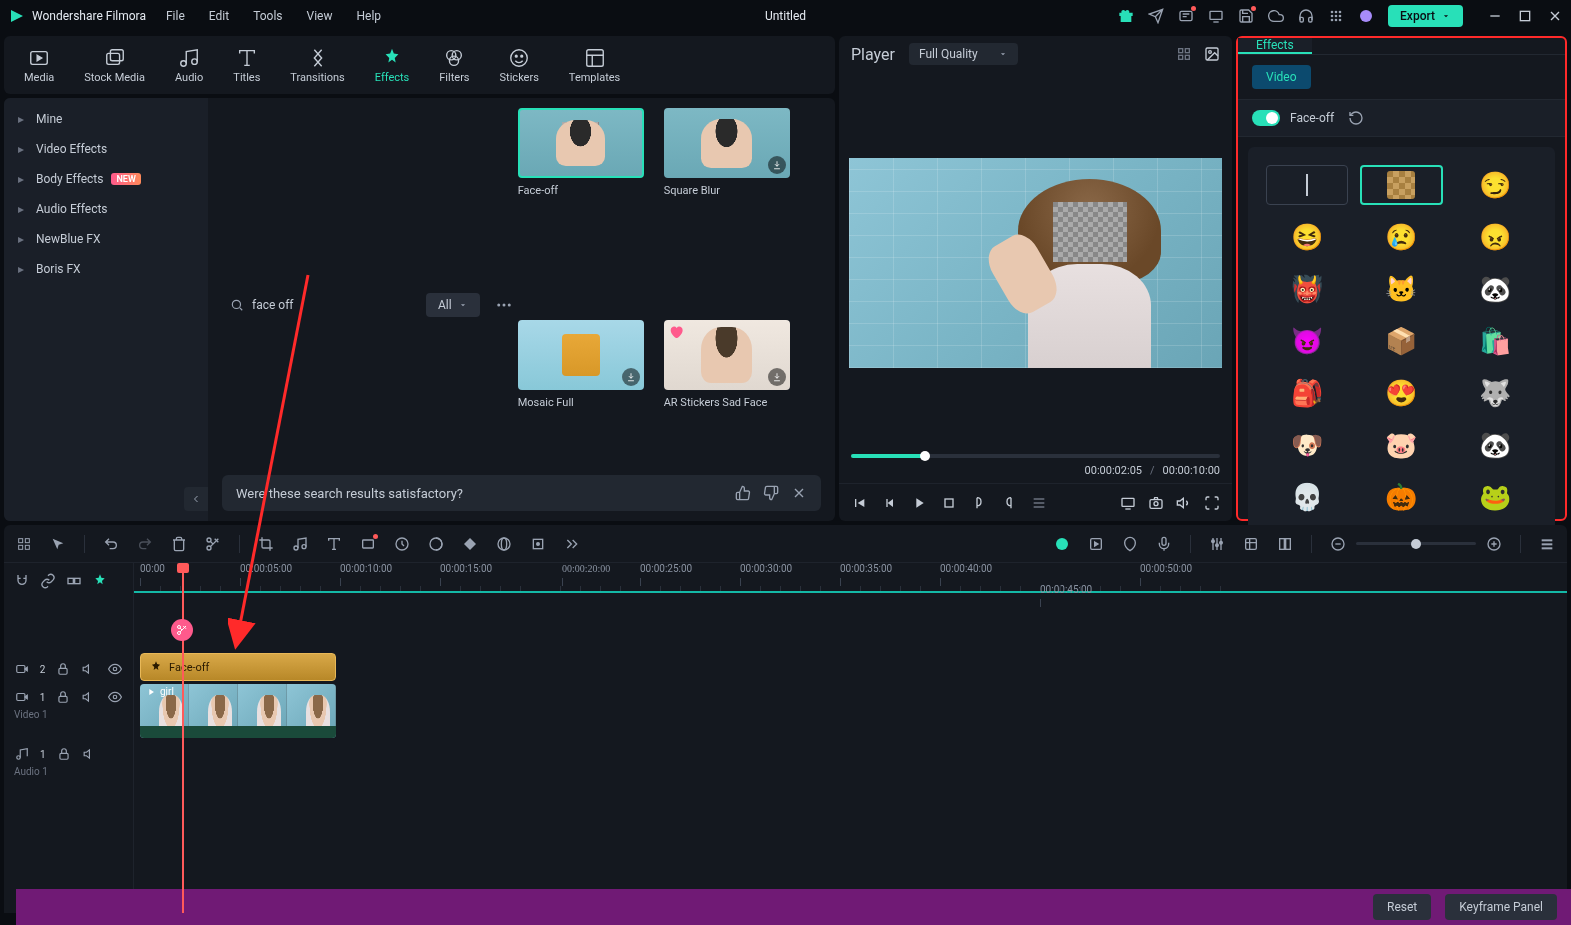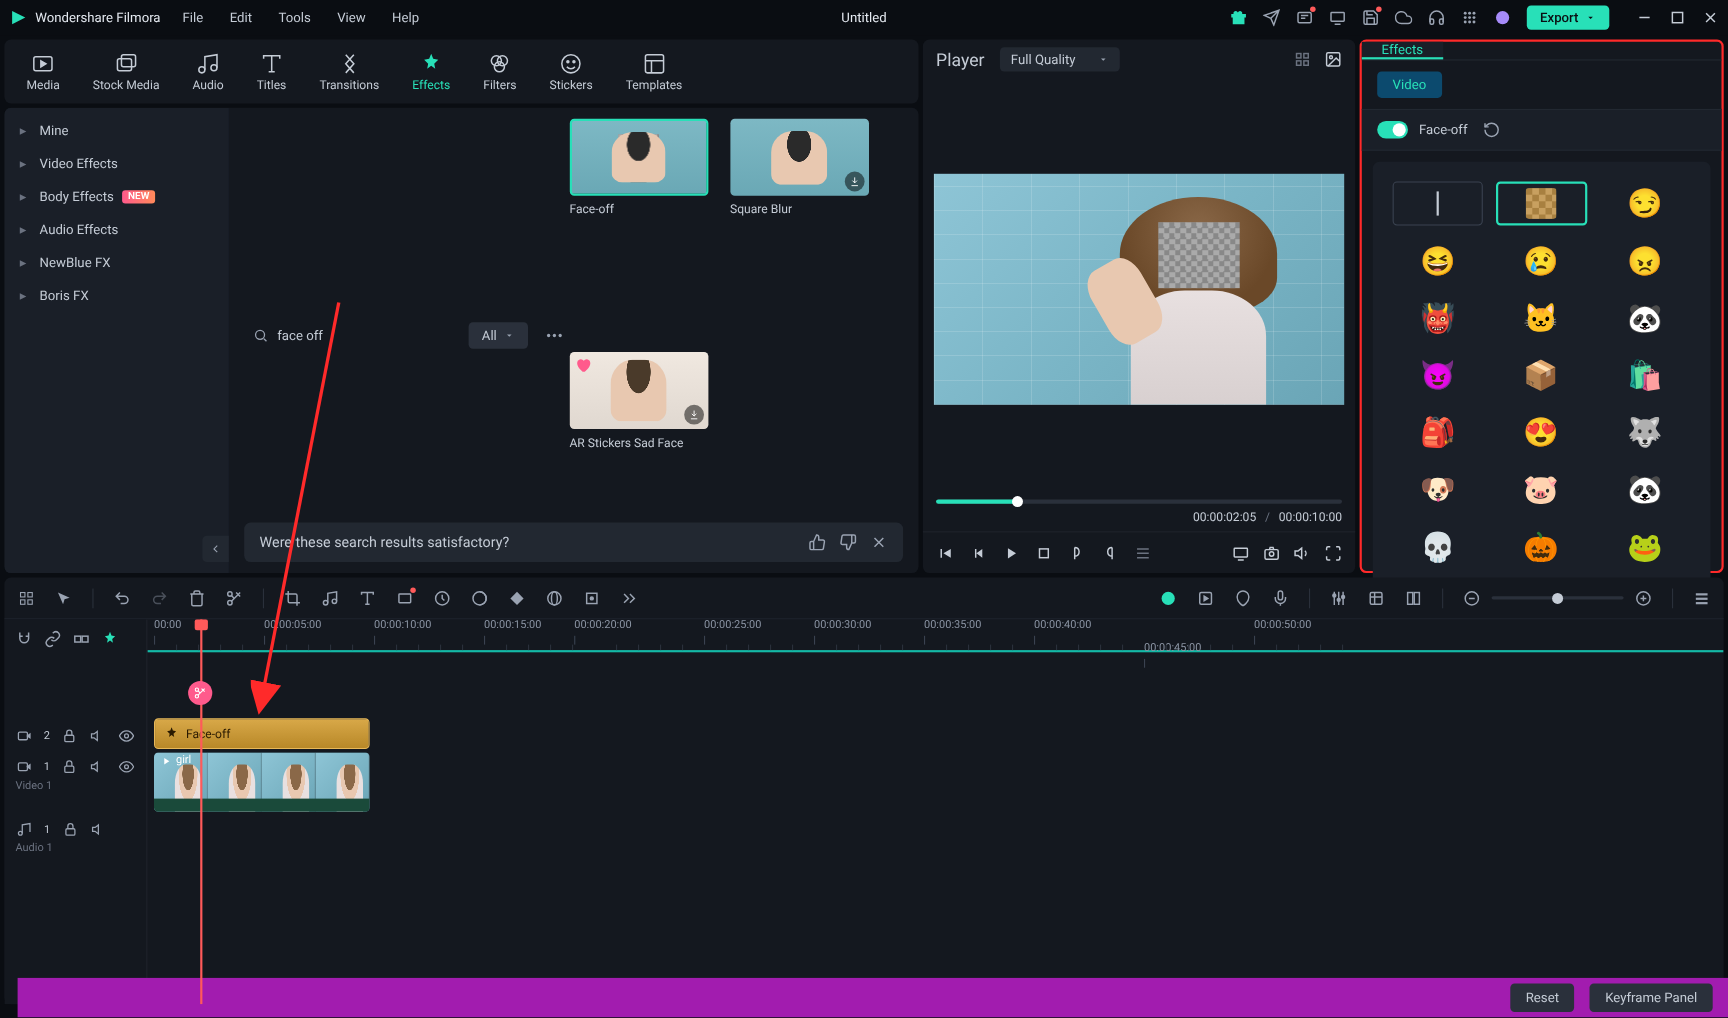--- a/index.html
+++ b/index.html
@@ -148,21 +148,21 @@
 
 .track-label{font-size:10px;color:#6b7280;padding-left:10px;margin-top:-2px;margin-bottom:6px}
 
 .scrollbar-h{position:absolute;bottom:4px;left:134px;right:8px;height:8px}
 .scrollbar-h-thumb{position:absolute;left:0;width:45%;height:100%;background:#2a303b;border-radius:4px}
 
 
 .arrow-svg{position:absolute;left:228px;top:270px;z-index:100;pointer-events:none}
 
 
-.bottom-bar{position:absolute;bottom:0;left:16px;right:0;height:36px;background:#a21caf;display:flex;align-items:center;justify-content:flex-end;padding:0 14px;gap:14px}
+.bottom-bar{position:absolute;bottom:0;left:16px;right:0;height:36px;background:#701a75;display:flex;align-items:center;justify-content:flex-end;padding:0 14px;gap:14px}
 .btn{background:#2a303b;padding:6px 14px;border-radius:4px;font-size:12px;cursor:pointer}
 
 
 .sico{width:16px;height:16px}
 </style>
 </head>
 <body>
 
 <div class="titlebar">
   <div class="logo">
@@ -398,20 +398,30 @@
             </div>
             <div class="thumb">
               <div class="thumb-img face1">
                 <div class="dl-icon">
                   <svg width="10" height="10" viewBox="0 0 24 24" fill="none" stroke="#fff" stroke-width="2">
                     <path d="M12 3v12m-5-5l5 5 5-5M5 21h14"></path>
                   </svg>
                 </div>
               </div>
               <div class="thumb-label">Square Blur</div>
+            </div>
+            <div class="thumb">
+              <div class="thumb-img mosaic">
+                <div class="dl-icon">
+                  <svg width="10" height="10" viewBox="0 0 24 24" fill="none" stroke="#fff" stroke-width="2">
+                    <path d="M12 3v12m-5-5l5 5 5-5M5 21h14"></path>
+                  </svg>
+                </div>
+              </div>
+              <div class="thumb-label">Mosaic Full</div>
             </div>
             <div class="thumb">
               <div class="thumb-img arface">
                 <div class="dl-icon">
                   <svg width="10" height="10" viewBox="0 0 24 24" fill="none" stroke="#fff" stroke-width="2">
                     <path d="M12 3v12m-5-5l5 5 5-5M5 21h14"></path>
                   </svg>
                 </div>
                 <div class="fav-icon">
                   <svg width="16" height="16" viewBox="0 0 24 24" fill="#ff5a8c">
@@ -890,21 +900,21 @@
           <div class="ruler-tick" style="left: 206px;">00:00:10:00</div>
           <div class="ruler-minor" style="left: 226px;"></div>
           <div class="ruler-minor" style="left: 246px;"></div>
           <div class="ruler-minor" style="left: 266px;"></div>
           <div class="ruler-minor" style="left: 286px;"></div>
           <div class="ruler-tick" style="left: 306px;">00:00:15:00</div>
           <div class="ruler-minor" style="left: 326px;"></div>
           <div class="ruler-minor" style="left: 346px;"></div>
           <div class="ruler-minor" style="left: 366px;"></div>
           <div class="ruler-minor" style="left: 386px;"></div>
-          <div class="ruler-tick" style="left: 388px;">00:00:20:00</div>
+          <div class="ruler-tick" style="left: 428px; font-family: Liberation Serif, serif;">00:00:20:00</div>
           <div class="ruler-minor" style="left: 426px;"></div>
           <div class="ruler-minor" style="left: 446px;"></div>
           <div class="ruler-minor" style="left: 466px;"></div>
           <div class="ruler-minor" style="left: 486px;"></div>
           <div class="ruler-tick" style="left: 506px;">00:00:25:00</div>
           <div class="ruler-minor" style="left: 526px;"></div>
           <div class="ruler-minor" style="left: 546px;"></div>
           <div class="ruler-minor" style="left: 566px;"></div>
           <div class="ruler-minor" style="left: 586px;"></div>
           <div class="ruler-tick" style="left: 606px;">00:00:30:00</div>

